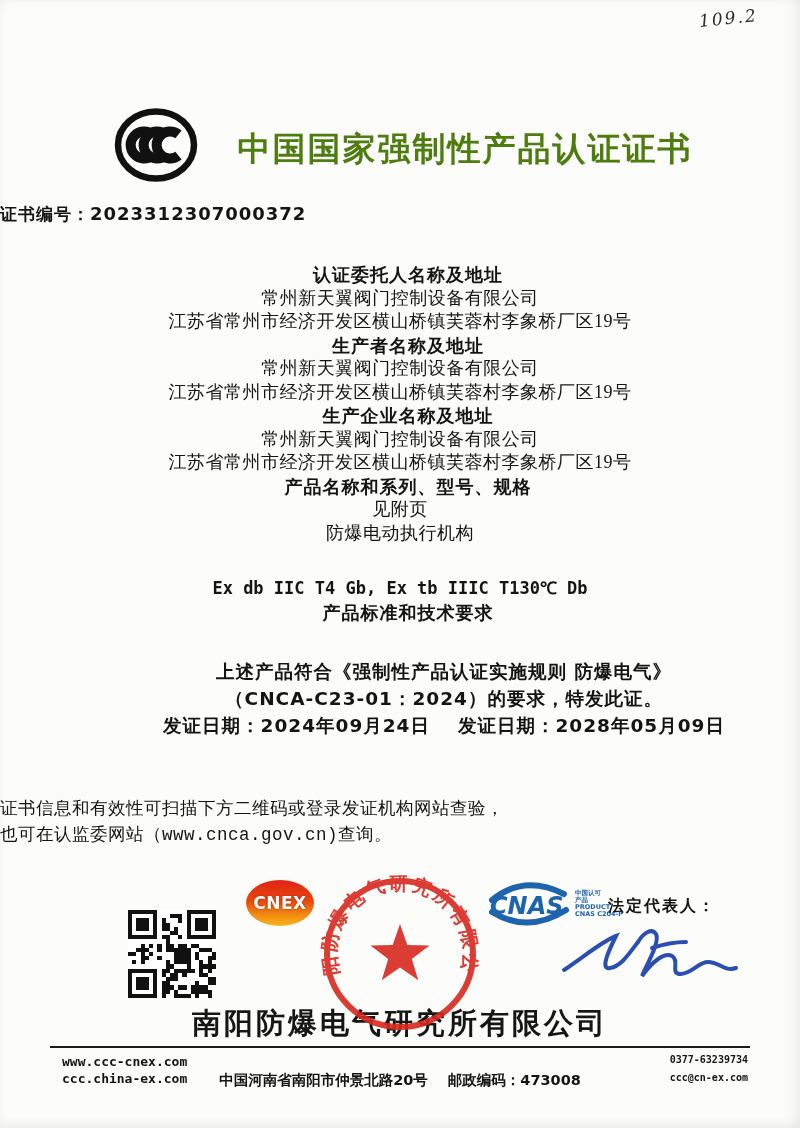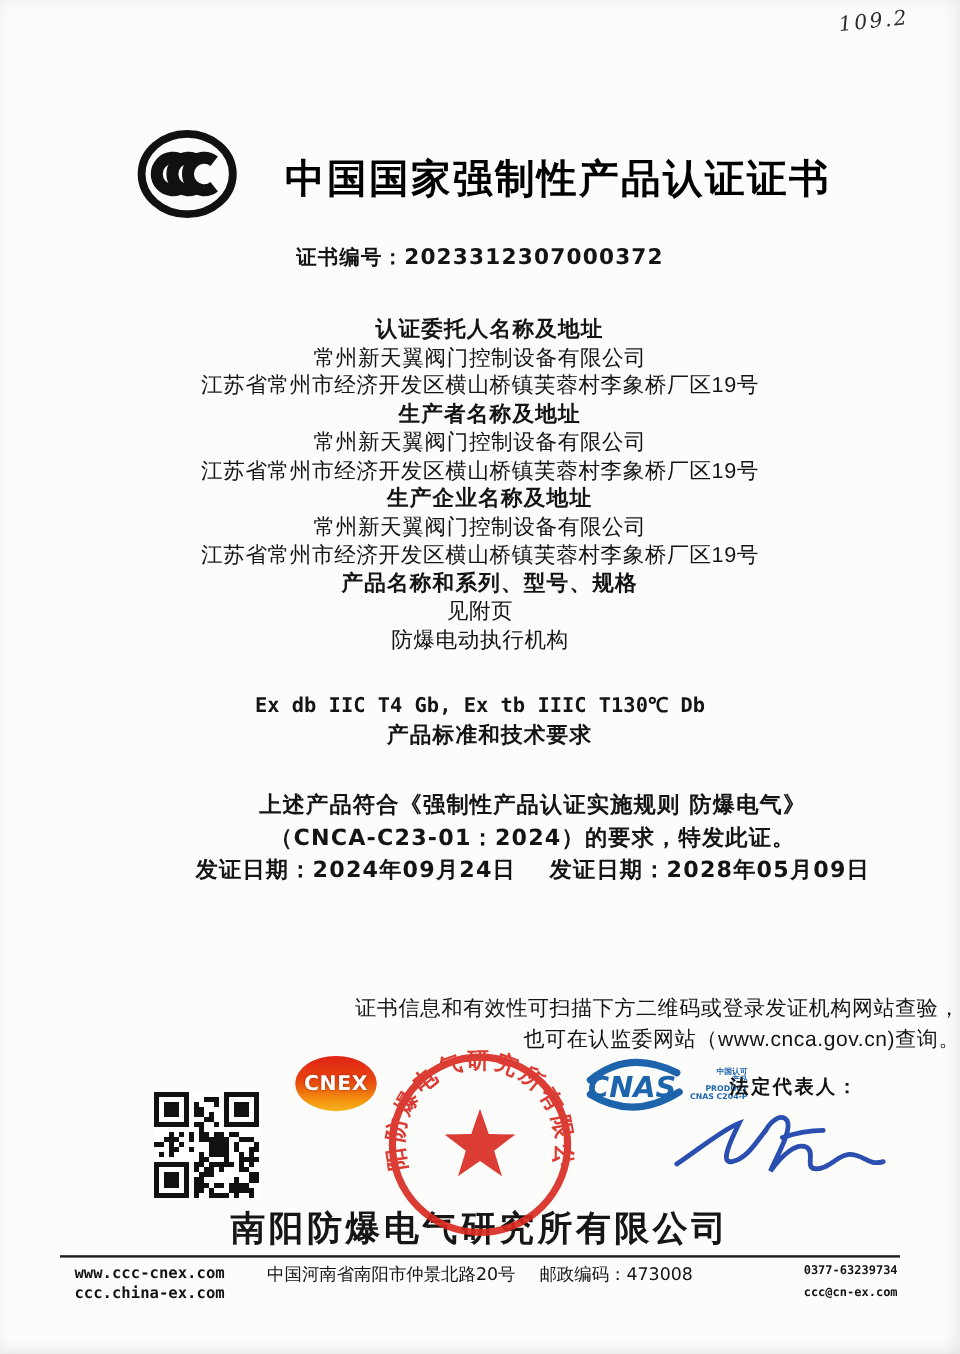--- a/index.html
+++ b/index.html
@@ -10,76 +10,75 @@
     box-shadow:inset -6px 0 14px rgba(0,0,0,0.05), inset 0 -4px 10px rgba(0,0,0,0.04);
   }
   .handwritten{
     position:absolute;top:8px;right:42px;font-size:17px;color:#2b2b2b;
     font-style:italic;transform:rotate(-6deg);letter-spacing:2px;
     font-family:"DejaVu Serif","Liberation Serif",serif;
   }
   .ccc-logo{position:absolute;left:112px;top:102px;}
   .title{
     position:absolute;left:225px;top:127px;width:480px;text-align:center;
-    font-size:33px;font-weight:700;letter-spacing:2px;color:#000000;
+    font-size:33px;font-weight:700;letter-spacing:2px;color:#4d7c0f;
   }
   .certno{
-    position:absolute;top:203px;left:0;width:100%;text-align:center;
+    position:absolute;top:203px;left:0;width:100%;
     font-size:17px;font-weight:700;letter-spacing:1px;
   }
   .certno .num{font-family:"DejaVu Sans","Liberation Sans",sans-serif;font-size:18px;}
   .body-block{position:absolute;top:263px;left:0;width:100%;text-align:center;}
   .body-block div{line-height:23.5px;font-size:18px;}
   .h{font-weight:700;letter-spacing:1px;margin-left:16px;}
-  .l{font-family:Liberation Sans, sans-serif;letter-spacing:0.5px;}
+  .l{font-family:Liberation Serif, serif;letter-spacing:0.5px;}
   .mono{font-family:"DejaVu Sans Mono","Liberation Mono",monospace;font-size:17px !important;font-weight:600;margin-top:32px;}
   .statement{
     position:absolute;top:658px;left:0;width:100%;text-align:center;
     font-weight:700;
     padding-left:44px;
   }
   .statement div{line-height:27px;font-size:18.5px;letter-spacing:1px;}
   .statement .dates span{margin:0 14px;text-align:center;}
   .notice{
-    position:absolute;top:796px;left:0;width:100%;text-align:right;
-    font-family:Liberation Sans, sans-serif;
-    margin-top:31px;
+    position:absolute;top:796px;left:0;width:100%;text-align:left;
+    font-family:Liberation Mono, monospace;
   }
   .notice div{line-height:26px;font-size:17.5px;letter-spacing:0.5px;}
   .qr{position:absolute;left:128px;top:908px;}
   .cnex{
     position:absolute;left:246px;top:880px;width:68px;height:46px;border-radius:50%;
     background:linear-gradient(180deg,#e02315 0%,#e8470f 45%,#f49311 80%,#f6b31c 100%);
     display:flex;align-items:center;justify-content:center;
   }
   .cnex span{
     color:#fff;font-weight:800;font-size:17px;letter-spacing:0.5px;
     text-shadow:0 0 2px rgba(120,20,0,0.7);
   }
   .stamp{position:absolute;left:318px;top:872px;opacity:0.9;z-index:5;}
-  .cnas{position:absolute;left:484px;top:880px;display:flex;align-items:center;text-align:right;}
+  .cnas{position:absolute;left:484px;top:880px;display:flex;align-items:center;}
   .cnas-mark{position:relative;width:88px;height:48px;}
   .cnas-small{margin-left:3px;color:#1e64ad;font-weight:700;line-height:7px;}
   .cnas-small div{font-size:6.5px;transform-origin:left;}
   .legal-rep{
     position:absolute;left:608px;top:896px;font-size:16px;font-weight:700;letter-spacing:2px;
     font-family:"DejaVu Serif","Liberation Serif",serif;
   }
   .signature{position:absolute;left:552px;top:918px;}
   .issuer{
     position:absolute;top:1004px;left:0;width:100%;text-align:center;z-index:2;
     font-size:29px;font-weight:600;letter-spacing:3px;color:#161616;
   }
   .divider{position:absolute;top:1046px;left:50px;width:700px;height:2px;background:#1c1c1c;}
   .footer{position:absolute;top:1051px;left:0;width:100%;height:60px;font-size:13px;}
   .f-left{
     position:absolute;left:62px;top:2px;line-height:17px;
     font-family:"DejaVu Sans Mono","Liberation Mono",monospace;font-weight:600;
   }
-  .f-center{position:absolute;left:180px;top:2px;width:440px;text-align:center;font-size:14.5px;font-weight:400;}
+  .f-center{position:absolute;left:180px;top:20px;width:440px;text-align:center;font-size:14.5px;font-weight:700;}
   .f-center span{margin:0 10px;}
   .f-right{
     position:absolute;right:52px;top:0px;line-height:18px;text-align:left;
     font-family:"DejaVu Sans Mono","Liberation Mono",monospace;font-weight:600;font-size:10px;
   }
 </style>
 </head>
 <body>
 
 <div class="page">

